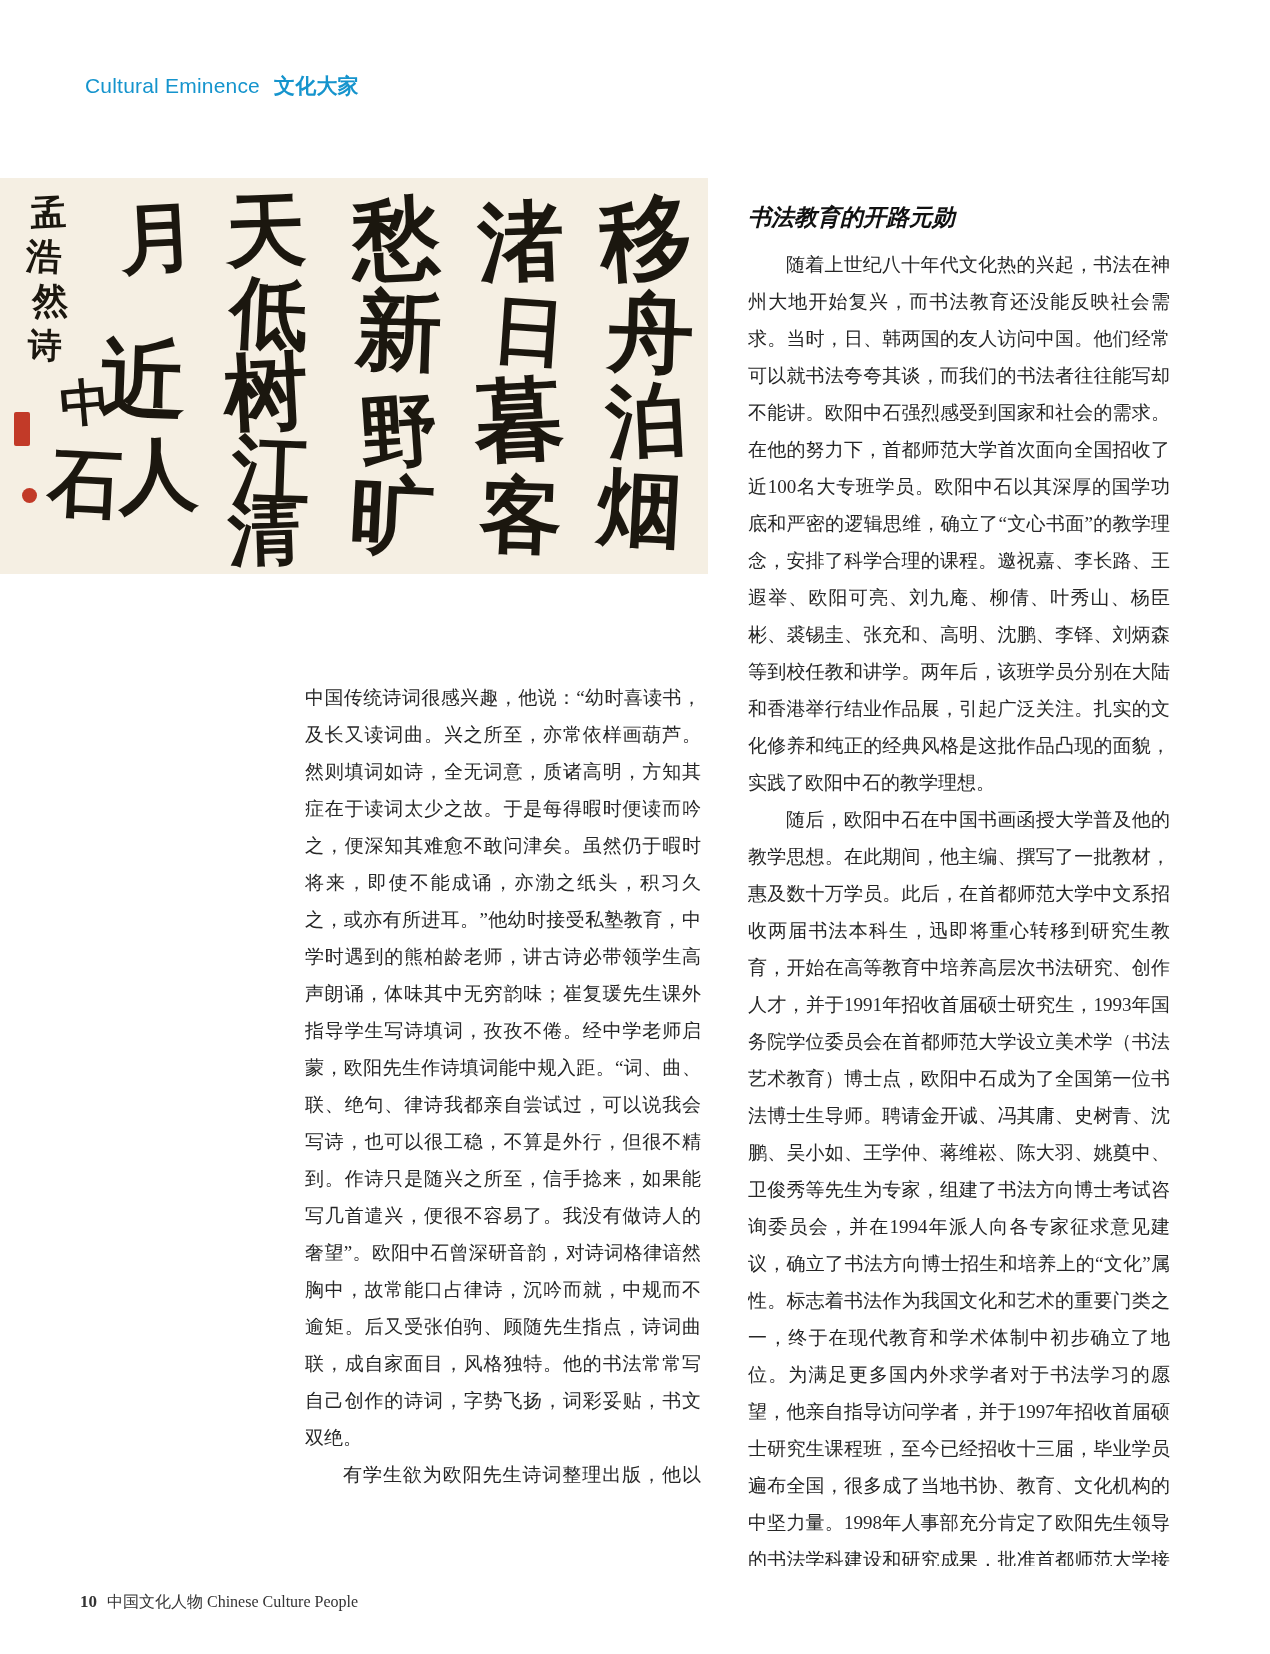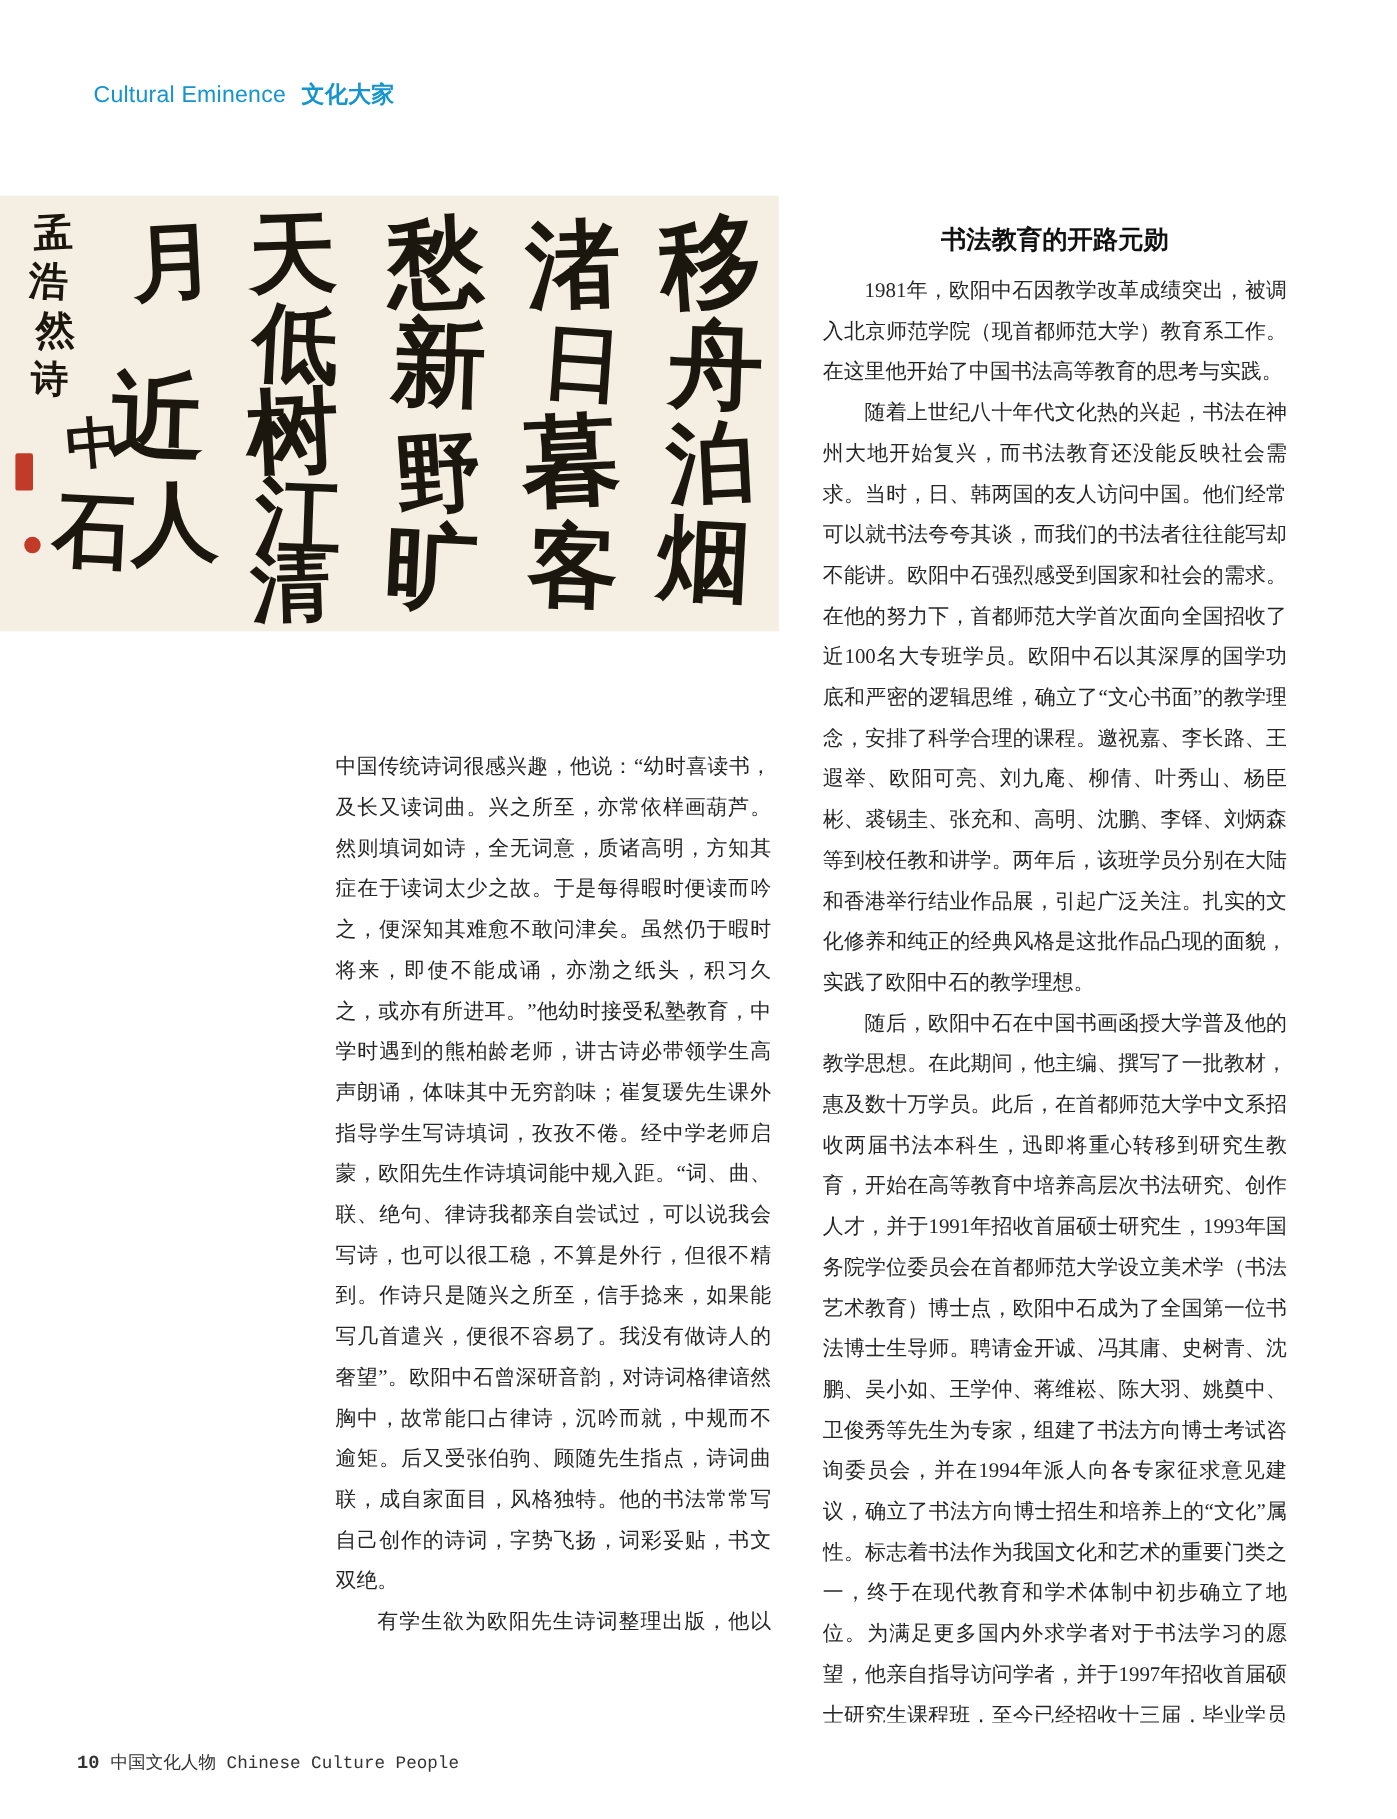--- a/index.html
+++ b/index.html
@@ -13,22 +13,22 @@
   .glyph{position:absolute;line-height:1;font-weight:700;
          font-family:"DejaVu Serif","Liberation Serif",serif;}
   .seal{position:absolute;}
   .seal.square{border-radius:2px;}
   .seal.round{border-radius:50%;}
   .col{position:absolute;text-align:justify;font-size:19px;line-height:37px;color:#262626;
        overflow:hidden;}
   .col p{margin:0;}
   .col p.ind{text-indent:2em;}
   .sec-h{font-family:"Liberation Sans","DejaVu Sans",sans-serif;font-size:23px;line-height:30px;
-         font-weight:700;color:#111;margin:18px 0 14px 0;text-align:center;}
-  .footer{position:absolute;left:70px;top:1592px;font-family:Liberation Mono, monospace;
+         font-weight:700;color:#111;margin:18px 0 14px 0;text-align:left;font-style:italic;}
+  .footer{position:absolute;left:80px;top:1592px;font-family:Liberation Serif, serif;
           font-size:16px;color:#333;}
   .footer .num{font-weight:700;margin-right:10px;font-size:17px;}
 </style>
 </head>
 <body>
 
 <div class="page">
 
   <div class="header" style="color: rgb(21, 148, 205);">
     <span class="en">Cultural Eminence</span><span class="zh">文化大家</span>
@@ -65,21 +65,20 @@
       <div class="seal round" style="left: 22px; top: 310px; width: 15px; height: 15px; background: rgb(194, 58, 40);"></div>
     </div>
 
   <div class="col" id="left-col" style="left:305px;top:679px;width:396px;height:812px;">
       <p class="">中国传统诗词很感兴趣，他说：“幼时喜读书，及长又读词曲。兴之所至，亦常依样画葫芦。然则填词如诗，全无词意，质诸高明，方知其症在于读词太少之故。于是每得暇时便读而吟之，便深知其难愈不敢问津矣。虽然仍于暇时将来，即使不能成诵，亦渤之纸头，积习久之，或亦有所进耳。”他幼时接受私塾教育，中学时遇到的熊柏龄老师，讲古诗必带领学生高声朗诵，体味其中无穷韵味；崔复瑗先生课外指导学生写诗填词，孜孜不倦。经中学老师启蒙，欧阳先生作诗填词能中规入距。“词、曲、联、绝句、律诗我都亲自尝试过，可以说我会写诗，也可以很工稳，不算是外行，但很不精到。作诗只是随兴之所至，信手捻来，如果能写几首遣兴，便很不容易了。我没有做诗人的奢望”。欧阳中石曾深研音韵，对诗词格律谙然胸中，故常能口占律诗，沉吟而就，中规而不逾矩。后又受张伯驹、顾随先生指点，诗词曲联，成自家面目，风格独特。他的书法常常写自己创作的诗词，字势飞扬，词彩妥贴，书文双绝。</p>
       <p class="ind">有学生欲为欧阳先生诗词整理出版，他以其诗大部分是应景之作而婉言谢绝。欧阳中石言志的诗也多，直抒胸臆，刚健雄浑，意境高远，少浅吟低唱，而常做慷慨大风。</p>
     </div>
 
   <div class="col" id="right-col" style="left:748px;top:184px;width:422px;height:1382px;">
       <h2 class="sec-h">书法教育的开路元勋</h2>
-      <p class="ind">1981年，欧阳中石因教学改革成绩突出，被调入北京师范学院（现首都师范大学）教育系工作。在这里他开始了中国书法高等教育的思考与实践。</p>
       <p class="ind">随着上世纪八十年代文化热的兴起，书法在神州大地开始复兴，而书法教育还没能反映社会需求。当时，日、韩两国的友人访问中国。他们经常可以就书法夸夸其谈，而我们的书法者往往能写却不能讲。欧阳中石强烈感受到国家和社会的需求。在他的努力下，首都师范大学首次面向全国招收了近100名大专班学员。欧阳中石以其深厚的国学功底和严密的逻辑思维，确立了“文心书面”的教学理念，安排了科学合理的课程。邀祝嘉、李长路、王遐举、欧阳可亮、刘九庵、柳倩、叶秀山、杨臣彬、裘锡圭、张充和、高明、沈鹏、李铎、刘炳森等到校任教和讲学。两年后，该班学员分别在大陆和香港举行结业作品展，引起广泛关注。扎实的文化修养和纯正的经典风格是这批作品凸现的面貌，实践了欧阳中石的教学理想。</p>
       <p class="ind">随后，欧阳中石在中国书画函授大学普及他的教学思想。在此期间，他主编、撰写了一批教材，惠及数十万学员。此后，在首都师范大学中文系招收两届书法本科生，迅即将重心转移到研究生教育，开始在高等教育中培养高层次书法研究、创作人才，并于1991年招收首届硕士研究生，1993年国务院学位委员会在首都师范大学设立美术学（书法艺术教育）博士点，欧阳中石成为了全国第一位书法博士生导师。聘请金开诚、冯其庸、史树青、沈鹏、吴小如、王学仲、蒋维崧、陈大羽、姚奠中、卫俊秀等先生为专家，组建了书法方向博士考试咨询委员会，并在1994年派人向各专家征求意见建议，确立了书法方向博士招生和培养上的“文化”属性。标志着书法作为我国文化和艺术的重要门类之一，终于在现代教育和学术体制中初步确立了地位。为满足更多国内外求学者对于书法学习的愿望，他亲自指导访问学者，并于1997年招收首届硕士研究生课程班，至今已经招收十三届，毕业学员遍布全国，很多成了当地书协、教育、文化机构的中坚力量。1998年人事部充分肯定了欧阳先生领导的书法学科建设和研究成果，批准首都师范大学接收书法方向博士后，从而使首都师范大学成为我国第一所拥有完整的书法高等学历教育体系的大学。</p>
     </div>
 
   <div class="footer">
     <span class="num">10</span><span>中国文化人物</span>
     <span>Chinese Culture People</span>
   </div>
 
 </div>

